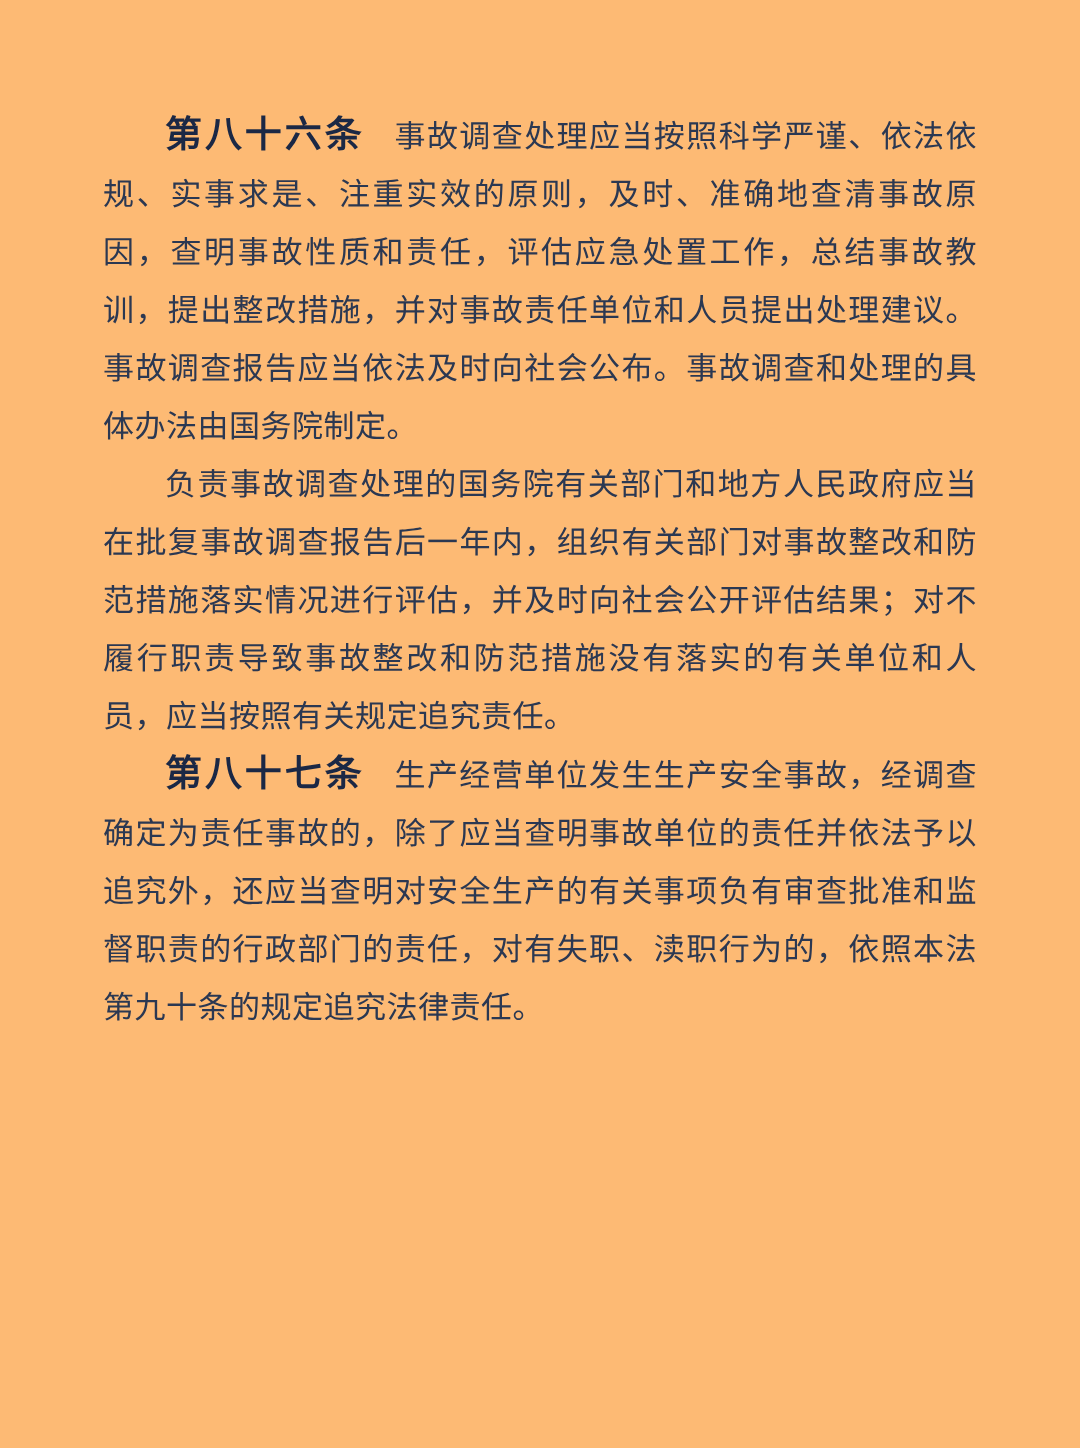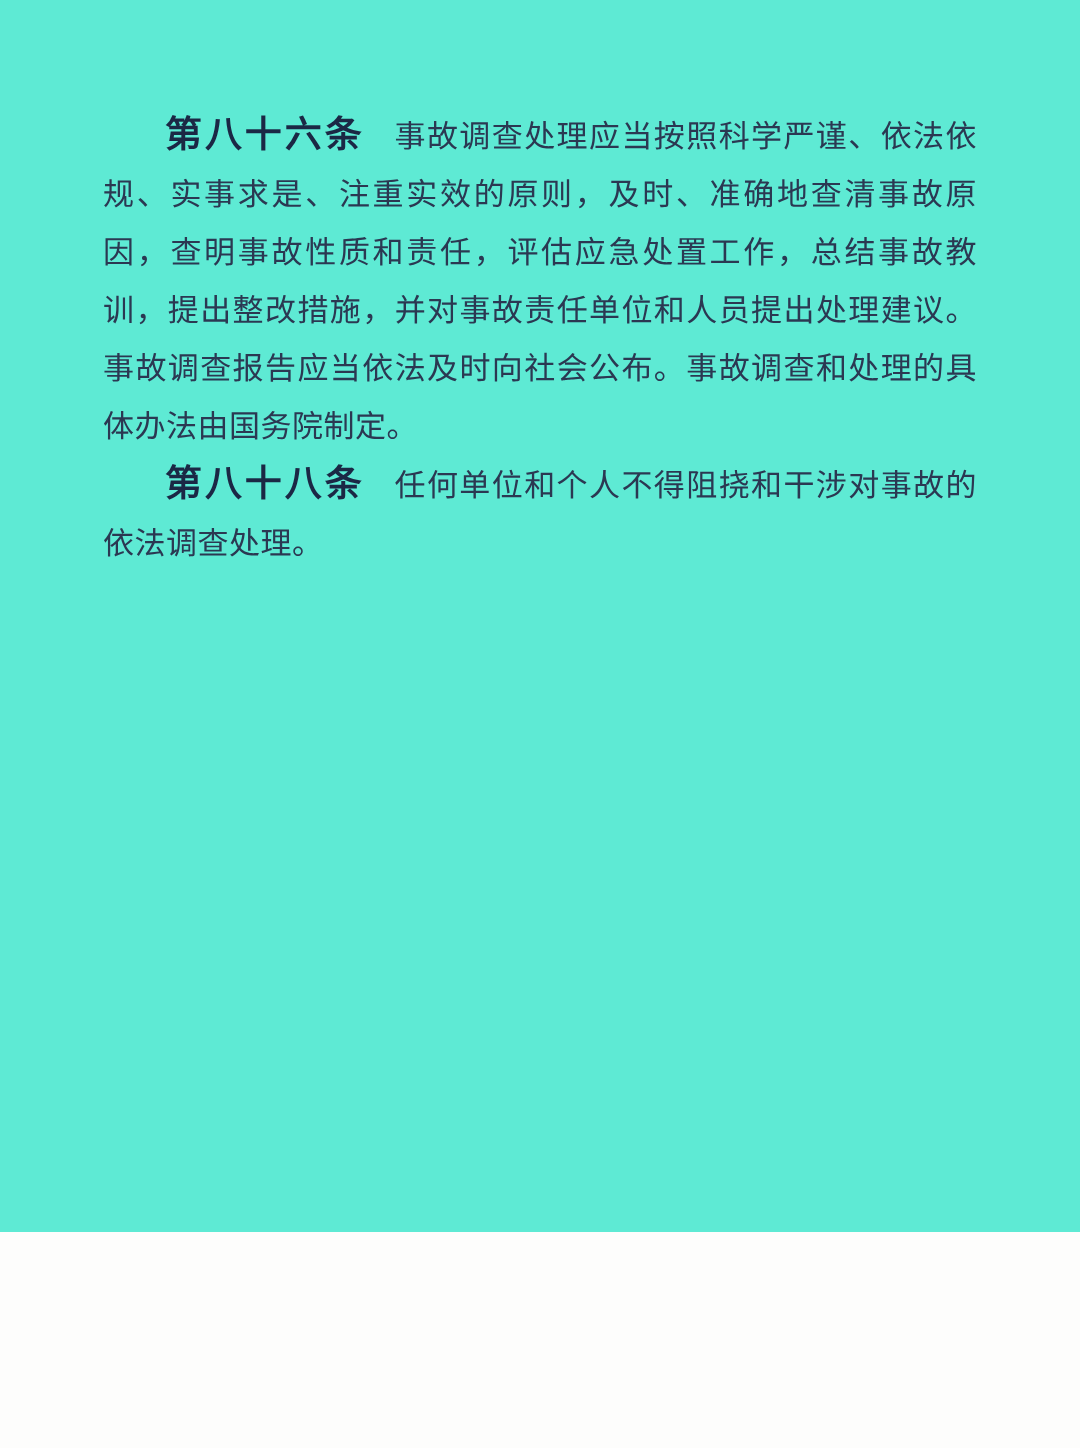--- a/index.html
+++ b/index.html
@@ -9,23 +9,23 @@
   }
   body {
     width: 1080px;
     height: 1448px;
     overflow: hidden;
     font-family: "DejaVu Serif", "Liberation Serif", serif;
   }
   .page {
     box-sizing: border-box;
     width: 1080px;
-    height: 1232px;
+    height: 1448px;
     padding: 106px 103px 0 103px;
-    background: #5eead4;
+    background: #fdba74;
   }
   .doc-body {
     width: 874px;
   }
   .para {
     margin: 0;
     padding: 0;
     font-size: 31px;
     line-height: 58px;
     color: #2b3852;
@@ -46,18 +46,19 @@
   }
 </style>
 </head>
 <body>
 
 <div class="page">
   <div class="doc-body" id="paragraphs">
   <p class="para"><span class="article-no">第八十六条</span><span class="para-text">事故调查处理应当按照科学严谨、依法依规、实事求是、注重实效的原则，及时、准确地查清事故原因，查明事故性质和责任，评估应急处置工作，总结事故教训，提出整改措施，并对事故责任单位和人员提出处理建议。事故调查报告应当依法及时向社会公布。事故调查和处理的具体办法由国务院制定。</span></p>
 
 
+  <p class="para"><span class="para-text">负责事故调查处理的国务院有关部门和地方人民政府应当在批复事故调查报告后一年内，组织有关部门对事故整改和防范措施落实情况进行评估，并及时向社会公开评估结果；对不履行职责导致事故整改和防范措施没有落实的有关单位和人员，应当按照有关规定追究责任。</span></p>
 
+  <p class="para"><span class="article-no">第八十七条</span><span class="para-text">生产经营单位发生生产安全事故，经调查确定为责任事故的，除了应当查明事故单位的责任并依法予以追究外，还应当查明对安全生产的有关事项负有审查批准和监督职责的行政部门的责任，对有失职、渎职行为的，依照本法第九十条的规定追究法律责任。</span></p>
 
-  <p class="para"><span class="article-no">第八十八条</span><span class="para-text">任何单位和个人不得阻挠和干涉对事故的依法调查处理。</span></p>
 
 </div>
 </div>
 
 </body></html>

